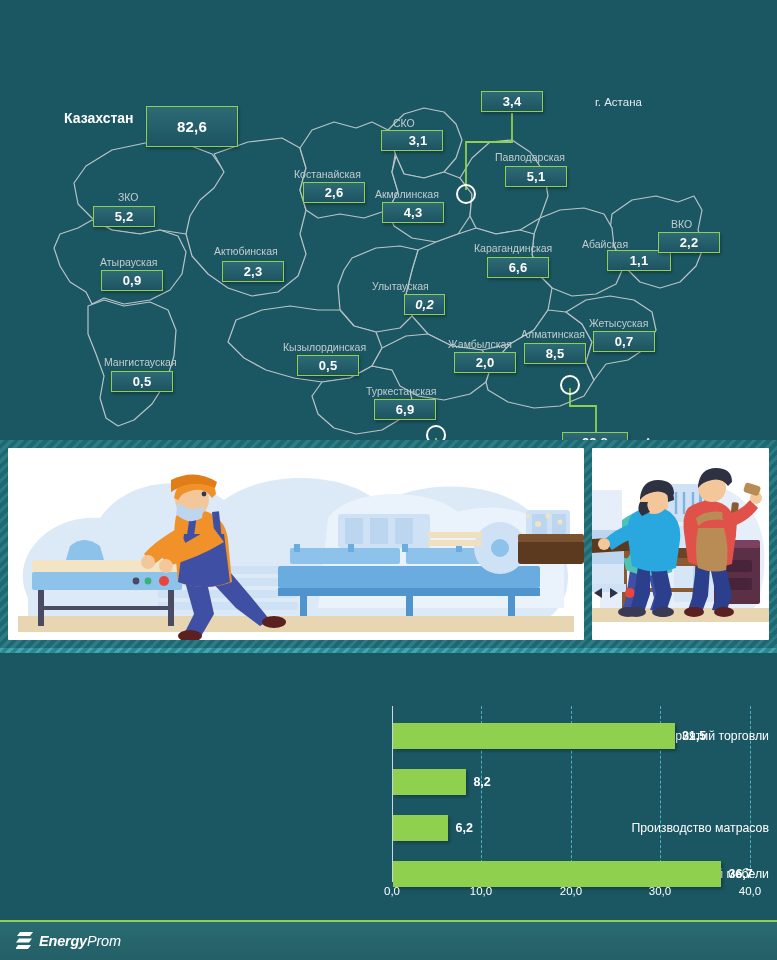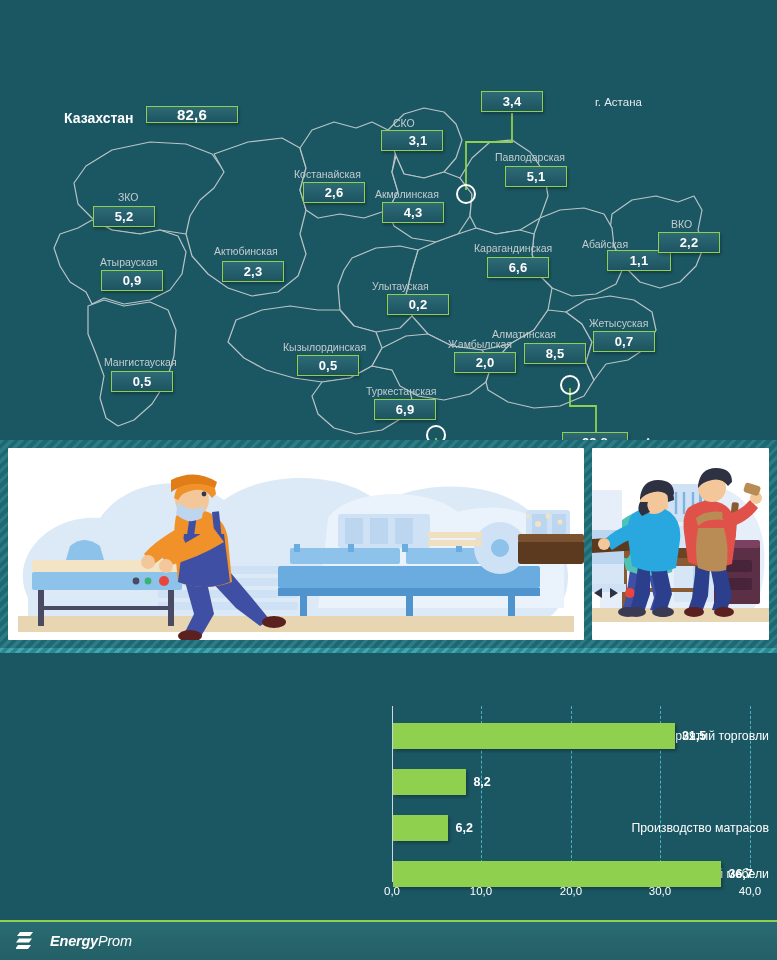--- a/index.html
+++ b/index.html
@@ -36,21 +36,21 @@
     box-shadow: 1px 2px 3px rgba(0,0,0,.30);
     letter-spacing: .2px;
   }
   .rlabel {
     position: absolute; color: #c3ccce; font-size: 10.5px; white-space: nowrap;
   }
   .clabel {
     position: absolute; color: #e3eaec; font-size: 11.5px; white-space: nowrap;
   }
   .kz-label { position: absolute; color: #ffffff; font-size: 14px; font-weight: bold; white-space: nowrap; }
-  .vbox-big { height: 17px; font-size: 15px; }
+  .vbox-big { height: 41px; font-size: 15px; }
 
   
   .illus-band {
     position: absolute; left: 0; top: 440px; width: 777px; height: 208px;
     background:
       repeating-linear-gradient(135deg, #2a7d86 0px, #2a7d86 3px, #1f6872 3px, #1f6872 7px);
   }
   .illus-panel { position: absolute; top: 8px; height: 192px; overflow: hidden; border-radius: 1px; }
   .panel-left  { left: 8px;  width: 576px; }
   .panel-right { left: 592px; width: 177px; }
@@ -95,21 +95,21 @@
   
   .footer {
     position: absolute; left: 0; top: 920px; width: 777px; height: 40px;
     background: linear-gradient(180deg, #2a6b72 0%, #235f67 100%);
     border-top: 2px solid #8fd14f;
     display: flex; align-items: center; justify-content: space-between;
     padding: 0 16px;
   }
   .src-text { color: #8fd14f; font-size: 11.5px; font-style: italic; }
   .logo { display: flex; align-items: center; gap: 5px; }
-  .logo-text { color: #ffffff; font-size: 14.5px; font-weight: bold; font-style: italic; letter-spacing: -.2px; margin-left: 11px; }
+  .logo-text { color: #ffffff; font-size: 14.5px; font-weight: bold; font-style: italic; letter-spacing: -.2px; }
   .logo-text .light { font-weight: normal; }
 </style>
 </head>
 <body>
 
 <div id="page">
 
 
   <div class="map-area">
     <svg class="map-svg" width="777" height="402" viewBox="0 0 777 402">
@@ -180,21 +180,21 @@
     <div class="rlabel" style="left:495px; top:113px;">Павлодарская</div>
     <div class="vbox" style="left:505px; top:128px; width:62px;">5,1</div>
 
     <div class="rlabel" style="left:100px; top:218px;">Атырауская</div>
     <div class="vbox" style="left:101px; top:232px; width:62px;">0,9</div>
 
     <div class="rlabel" style="left:214px; top:207px;">Актюбинская</div>
     <div class="vbox" style="left:222px; top:223px; width:62px;">2,3</div>
 
     <div class="rlabel" style="left:372px; top:242px;">Улытауская</div>
-    <div class="vbox" style="left:387px; top:256px; width:62px;">0,2</div>
+    <div class="vbox" style="left:404px; top:256px; width:41px;font-style:italic;">0,2</div>
 
     <div class="rlabel" style="left:474px; top:204px;">Карагандинская</div>
     <div class="vbox" style="left:487px; top:219px; width:62px;">6,6</div>
 
     <div class="rlabel" style="left:582px; top:200px;">Абайская</div>
     <div class="vbox" style="left:607px; top:212px; width:64px;">1,1</div>
 
     <div class="rlabel" style="left:671px; top:180px;">ВКО</div>
     <div class="vbox" style="left:658px; top:194px; width:62px;">2,2</div>
 
@@ -203,21 +203,21 @@
 
     <div class="rlabel" style="left:283px; top:303px;">Кызылординская</div>
     <div class="vbox" style="left:297px; top:317px; width:62px;">0,5</div>
 
     <div class="rlabel" style="left:366px; top:347px;">Туркестанская</div>
     <div class="vbox" style="left:374px; top:361px; width:62px;">6,9</div>
 
     <div class="rlabel" style="left:448px; top:300px;">Жамбылская</div>
     <div class="vbox" style="left:454px; top:314px; width:62px;">2,0</div>
 
-    <div class="rlabel" style="left:492px; top:290px;text-align:right;">Алматинская</div>
+    <div class="rlabel" style="left:521px; top:290px;text-align:right;">Алматинская</div>
     <div class="vbox" style="left:524px; top:305px; width:62px;">8,5</div>
 
     <div class="rlabel" style="left:589px; top:279px;">Жетысуская</div>
     <div class="vbox" style="left:593px; top:293px; width:62px;">0,7</div>
 
     <div class="vbox" style="left:481px; top:53px; width:62px;">3,4</div>
     <div class="clabel" style="left:579px; top:58px;padding-left:16px;">г. Астана</div>
 
     <div class="vbox" style="left:562px; top:394px; width:66px;">22,8</div>
     <div class="clabel" style="left:635px; top:398px;">г. Алматы</div>

